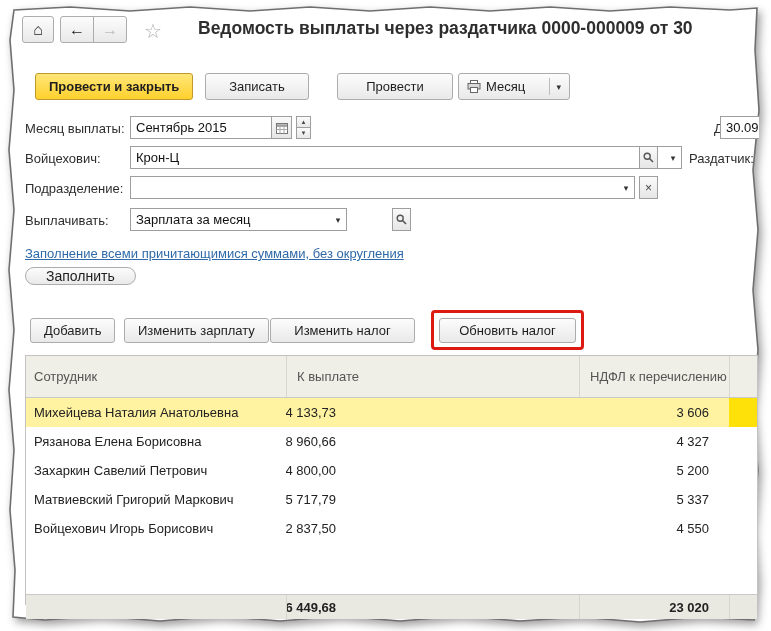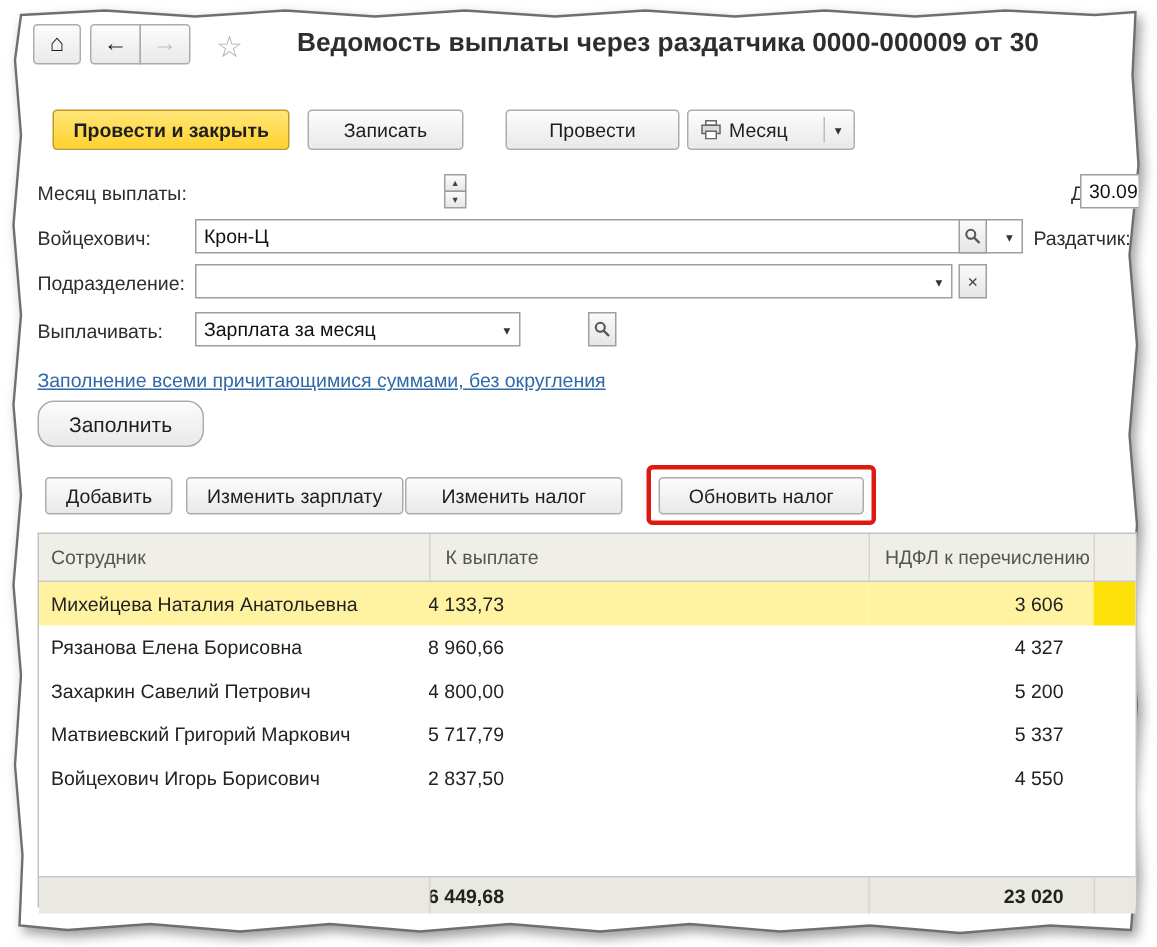--- a/index.html
+++ b/index.html
@@ -34,21 +34,21 @@
   .spin { position:absolute; width:15px; height:24px; }
   .spin > div { height:12px; border:1px solid #9E9E9E; background:linear-gradient(#fbfbfb,#e7e7e7);
                 display:flex; align-items:center; justify-content:center; font-size:7px; color:#444; }
   .spin > div + div { margin-top:-1px; }
 
   .red-box { position:absolute; left:419px; top:302px; width:153px; height:40px;
              border:3px solid #DD1A12; border-radius:4px; }
 
   .grid { position:absolute; left:13px; top:347px; width:733px; height:250px;
           border:1px solid #C3C3C3; background:#fff; display:flex; flex-direction:column; }
-  .thead { display:flex; height:32px; background:#EFEFE7; border-bottom:1px solid #C9C9C9; color:#555; flex:0 0 auto; }
+  .thead { display:flex; height:42px; background:#EFEFE7; border-bottom:1px solid #C9C9C9; color:#555; flex:0 0 auto; }
   .tbody { height:196px; overflow:hidden; flex:0 0 auto; }
   .tfoot { display:flex; height:25px; background:#E9E9E1; border-top:1px solid #C9C9C9; color:#222; flex:0 0 auto; }
   .row { display:flex; height:29px; }
   .cell { height:100%; display:flex; align-items:center; overflow:hidden; white-space:nowrap; }
   .c1 { width:260px; padding-left:8px; }
   .c2 { width:293px; justify-content:flex-end; padding-right:243px; }
   .c3 { width:150px; justify-content:flex-end; padding-right:20px; }
   .c4 { flex:1; }
   .thead .c2, .thead .c3 { justify-content:flex-start; padding-left:10px; padding-right:0; }
   .thead .cell + .cell, .tfoot .cell + .cell { border-left:1px solid #D6D6CE; }
@@ -90,20 +90,32 @@
         <rect x="3.5" y="0.5" width="7" height="3" fill="#fff" stroke="#666"></rect>
         <rect x="1" y="3.5" width="12" height="5.5" fill="#d9d9d9" stroke="#666"></rect>
         <rect x="3.5" y="7.5" width="7" height="5" fill="#fff" stroke="#666"></rect>
       </svg>
       <span>Месяц</span>
       <span style="margin-left:auto; border-left:1px solid #BDBDBD; height:17px;"></span>
       <span style="font-size:9px; padding-left:6px; color:#333;">▾</span>
     </div>
 
     <div class="label" style="left:13px; top:113px;">Месяц выплаты:</div>
+    <div class="field" style="left:118px; top:108px; width:162px;">
+      <input readonly="" value="Сентябрь 2015" style="">
+      <span class="attach">
+        <svg width="12" height="12" viewBox="0 0 12 12">
+          <rect x="0.5" y="1.5" width="11" height="10" fill="#fff" stroke="#777"></rect>
+          <rect x="0.5" y="1.5" width="11" height="2.6" fill="#B9B9B9" stroke="#777"></rect>
+          <line x1="4" y1="4" x2="4" y2="11.5" stroke="#AAA"></line>
+          <line x1="8" y1="4" x2="8" y2="11.5" stroke="#AAA"></line>
+          <line x1="0.5" y1="7.5" x2="11.5" y2="7.5" stroke="#AAA"></line>
+        </svg>
+      </span>
+    </div>
     <div class="spin" style="left:284px; top:108px;">
       <div>
           <span>▴</span>
         </div>
       <div>
           <span>▾</span>
         </div>
     </div>
 
     <div class="label" style="left:671px; top:113px;margin-left:31px;">Дата:</div>
@@ -140,21 +152,21 @@
     </div>
     <div class="mini" style="left:380px; top:200px;">
       <svg width="11" height="11" viewBox="0 0 11 11">
         <circle cx="4.2" cy="4.2" r="3" fill="none" stroke="#555" stroke-width="1.4"></circle>
         <line x1="6.5" y1="6.5" x2="10" y2="10" stroke="#555" stroke-width="1.6"></line>
       </svg>
     </div>
 
     <div class="link" style="left:13px; top:238px;">Заполнение всеми причитающимися суммами, без округления</div>
 
-    <div class="btn" style="left:13px; top:259px; height:31px; font-size:14px; padding:0 20px;border-radius:11px;">Заполнить</div>
+    <div class="btn" style="left:13px; top:259px; height:18px; font-size:14px; padding:0 20px;border-radius:11px;">Заполнить</div>
 
     <div class="btn btn-sm" style="left:18px; top:310px;">Добавить</div>
     <div class="btn btn-sm" style="left:112px; top:310px;">Изменить зарплату</div>
     <div class="btn btn-sm" style="left:258px; top:310px; width:145px;">Изменить налог</div>
     <div class="red-box"></div>
     <div class="btn btn-sm" style="left:427px; top:310px; width:137px;">Обновить налог</div>
 
     <div class="grid">
       <div class="thead">
         <div class="cell c1">Сотрудник</div>

